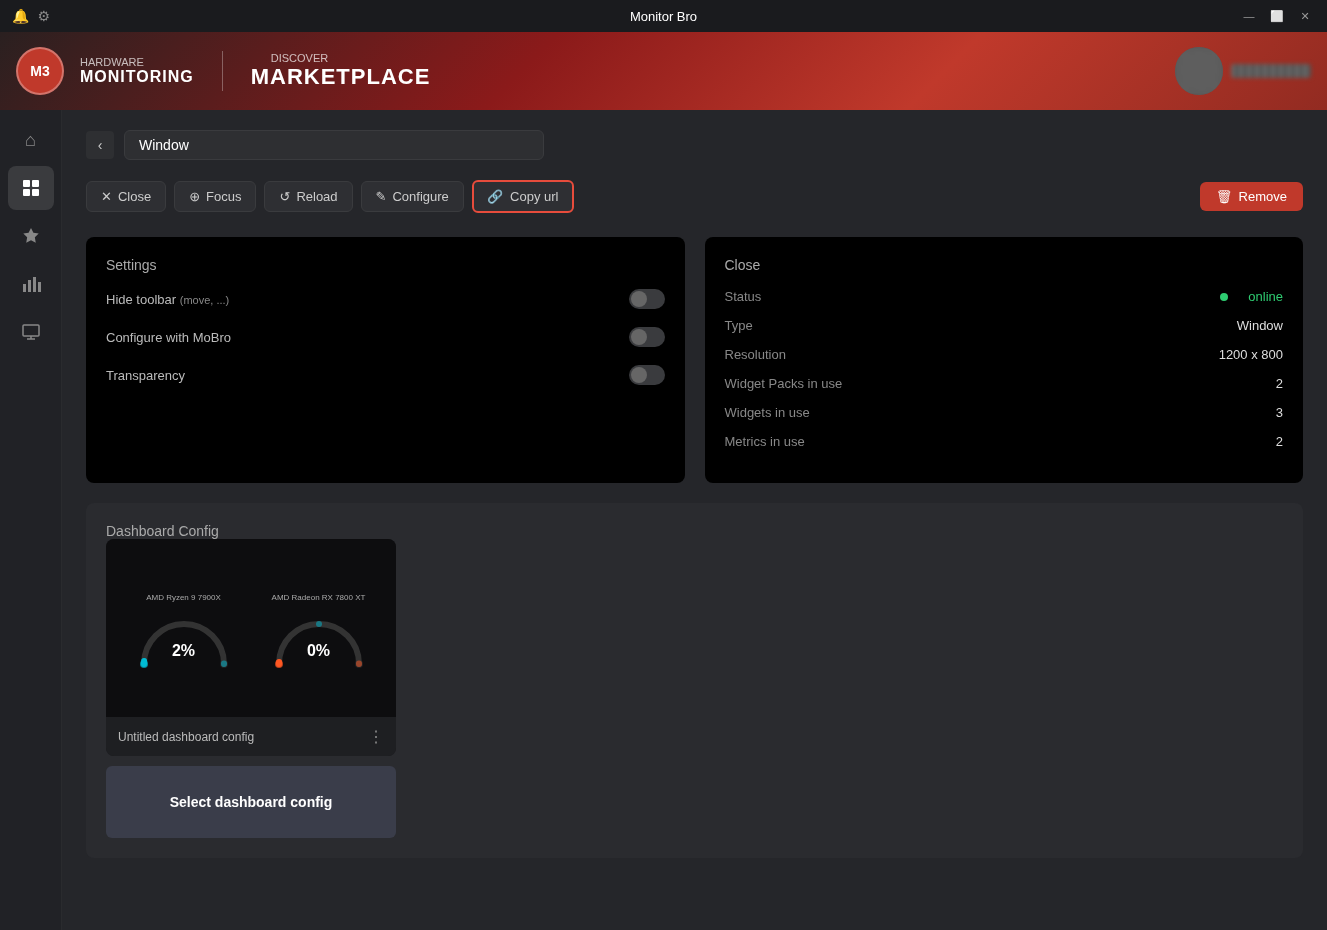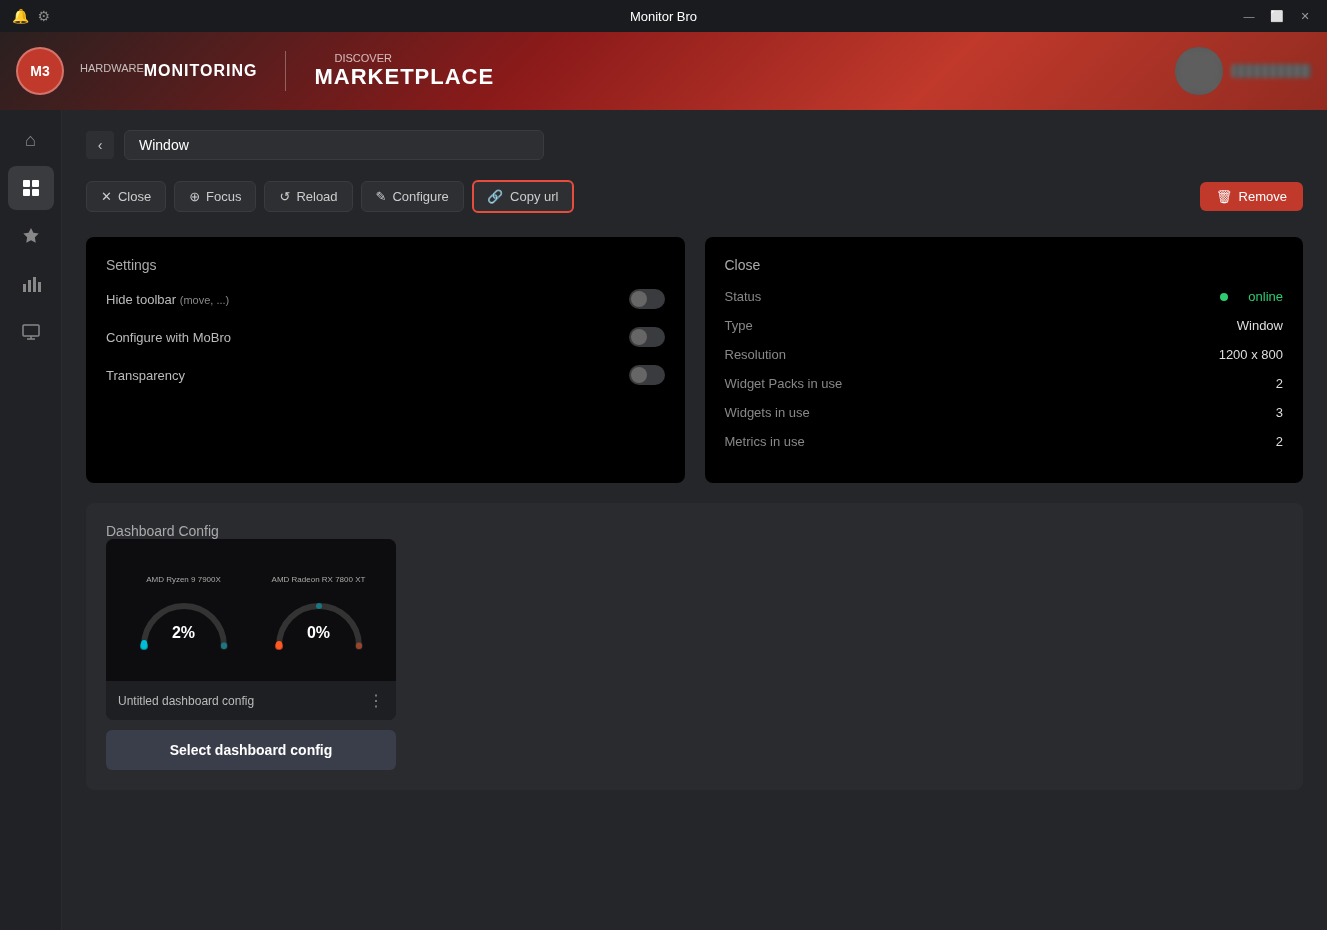--- a/index.html
+++ b/index.html
@@ -85,21 +85,21 @@
       display: flex;
       align-items: center;
       justify-content: center;
       font-weight: 900;
       font-size: 14px;
       color: #fff;
       border: 2px solid rgba(255,255,255,0.3);
     }
     .header-monitoring {
       display: flex;
-      flex-direction: row;
+      flex-direction: column;
     }
     .header-hw {
       font-size: 11px;
       color: rgba(255,255,255,0.7);
       text-transform: uppercase;
     }
     .header-monitoring-text {
       font-size: 16px;
       font-weight: 700;
       color: #fff;
@@ -362,21 +362,21 @@
     
     .dashboard-card {
       width: 290px;
       background: #1a1b1e;
       border-radius: 8px;
       overflow: hidden;
       margin-bottom: 10px;
     }
     .dashboard-card-preview {
       width: 100%;
-      height: 142px;
+      height: 178px;
       background: #0d0d0f;
       position: relative;
       display: flex;
       align-items: center;
       justify-content: space-around;
       padding: 10px;
       overflow: hidden;
     }
 
     
@@ -419,21 +419,21 @@
     }
     .dashboard-card-menu {
       color: #888;
       cursor: pointer;
       font-size: 16px;
     }
 
     
     .select-dashboard-btn {
       width: 290px;
-      padding: 12px;
+      padding: 28px;
       border-radius: 6px;
       background: #3a3d4a;
       border: none;
       color: #fff;
       font-size: 14px;
       font-weight: 600;
       cursor: pointer;
       text-align: center;
     }
   </style>

